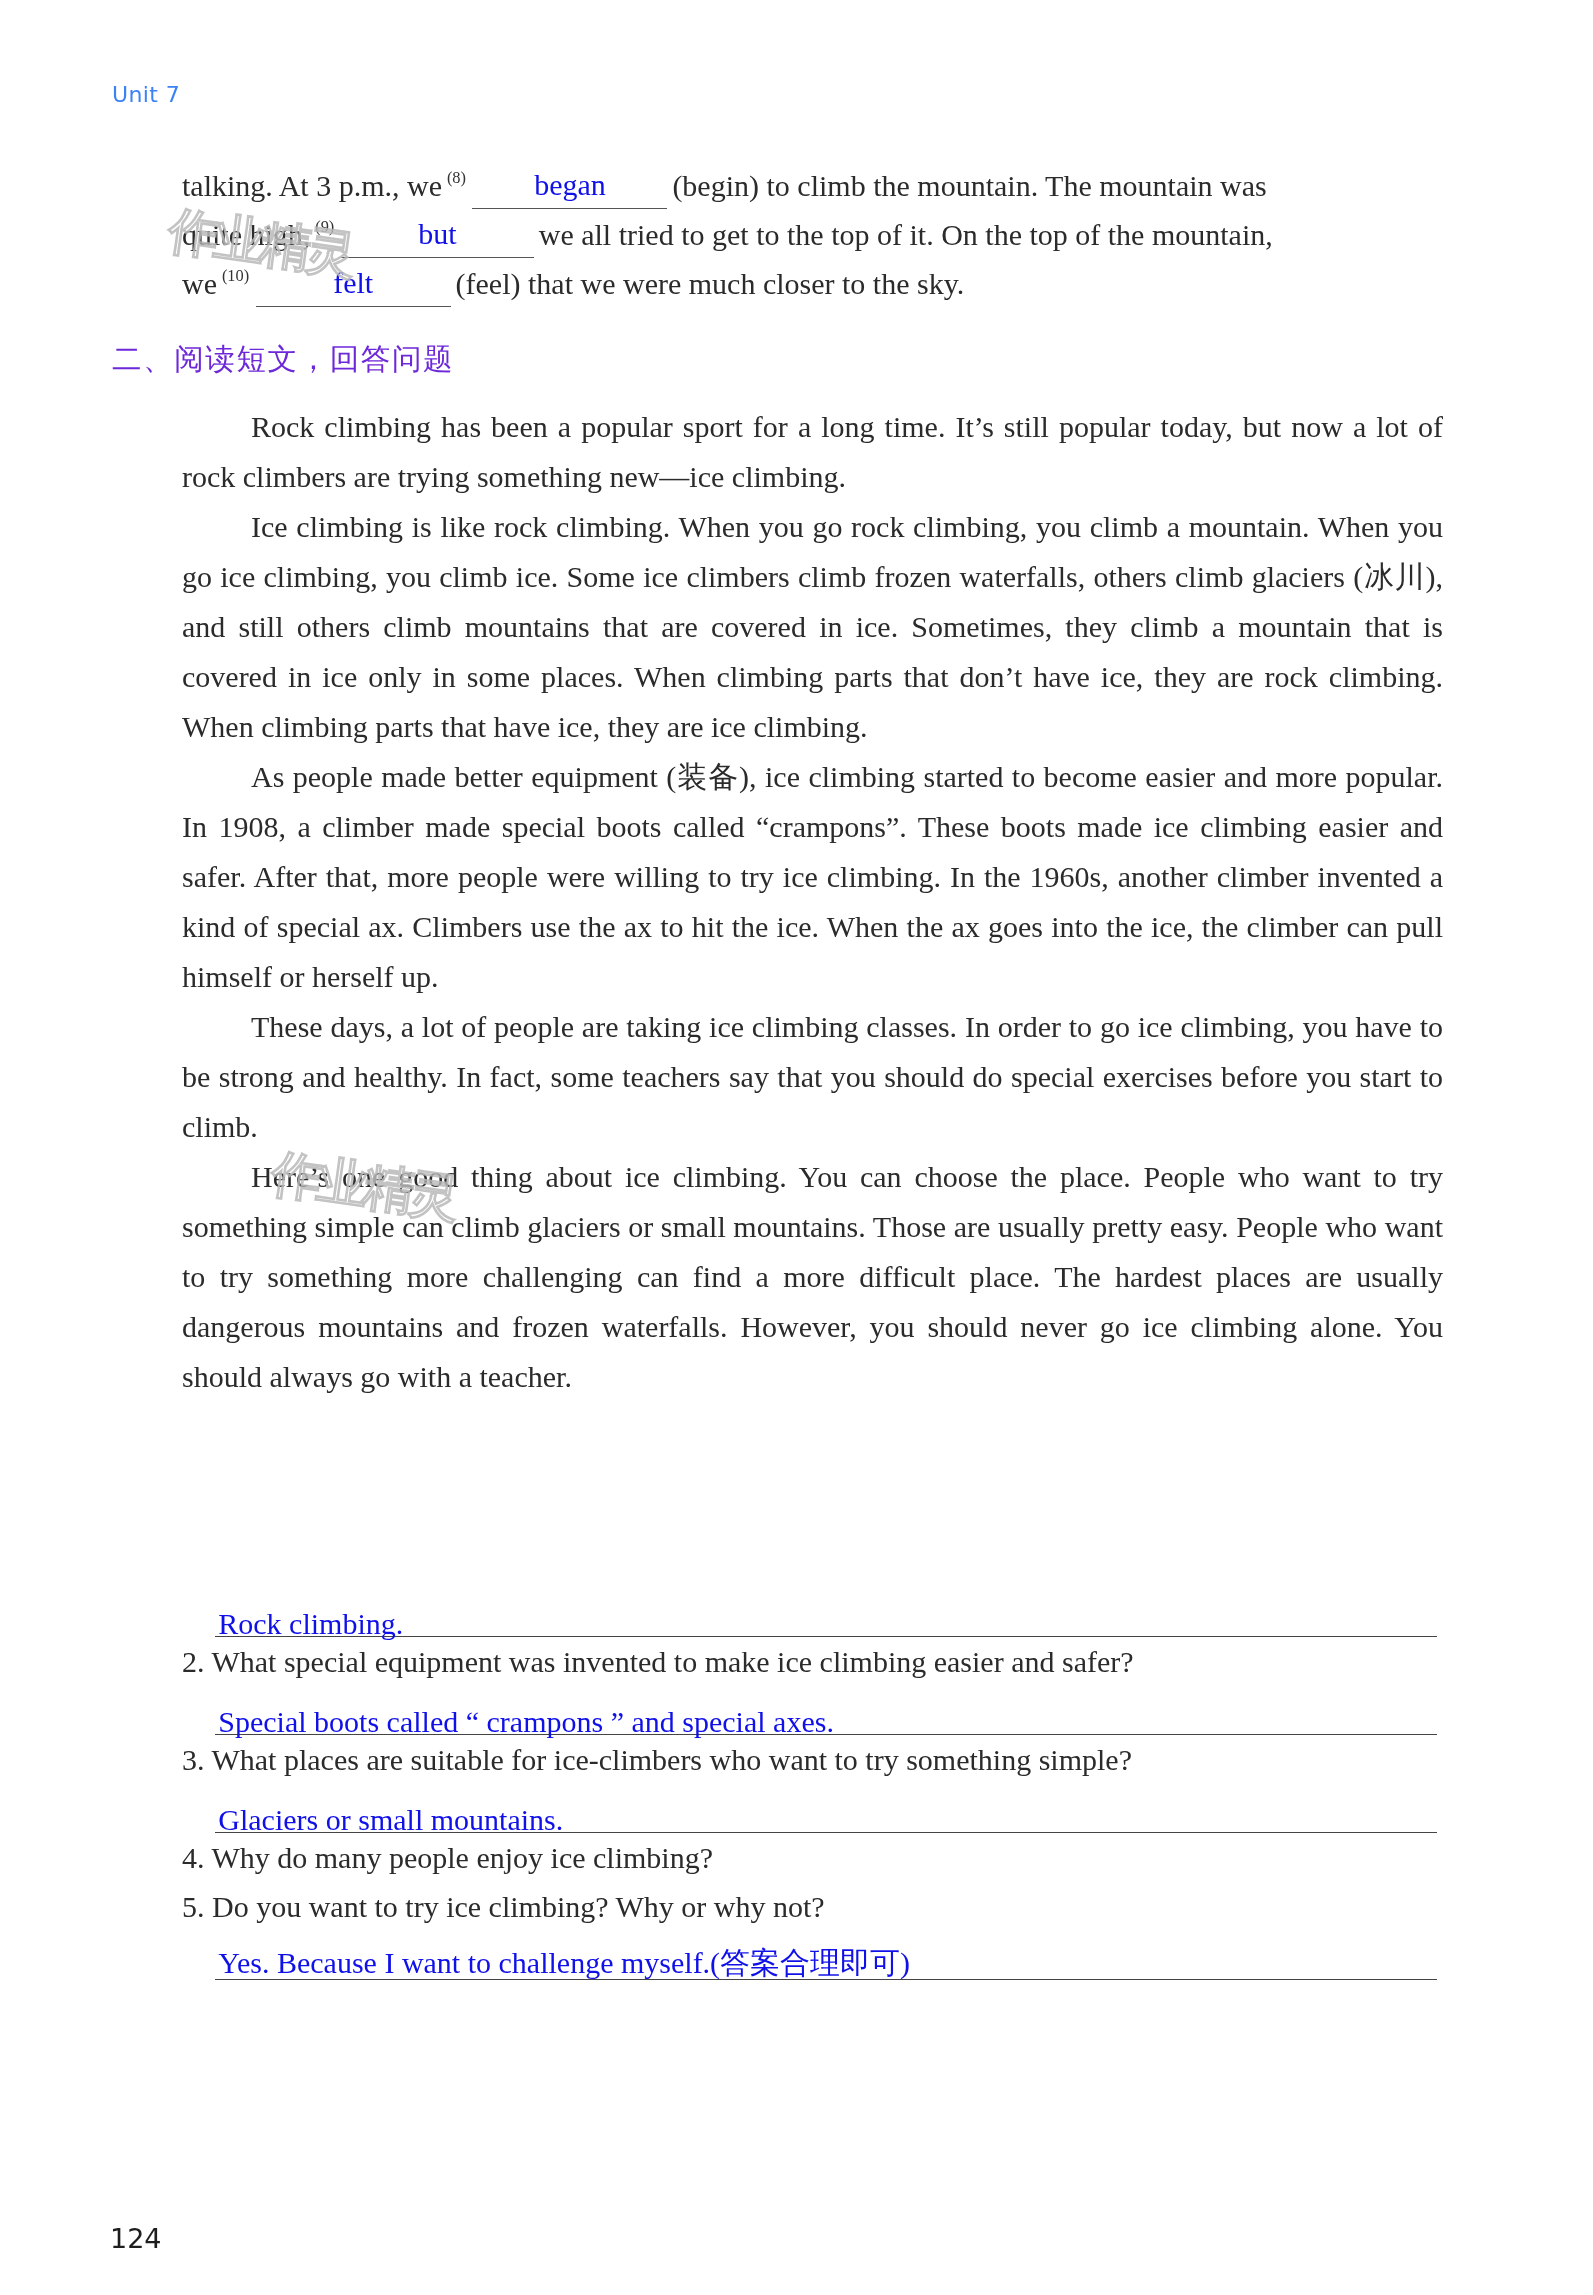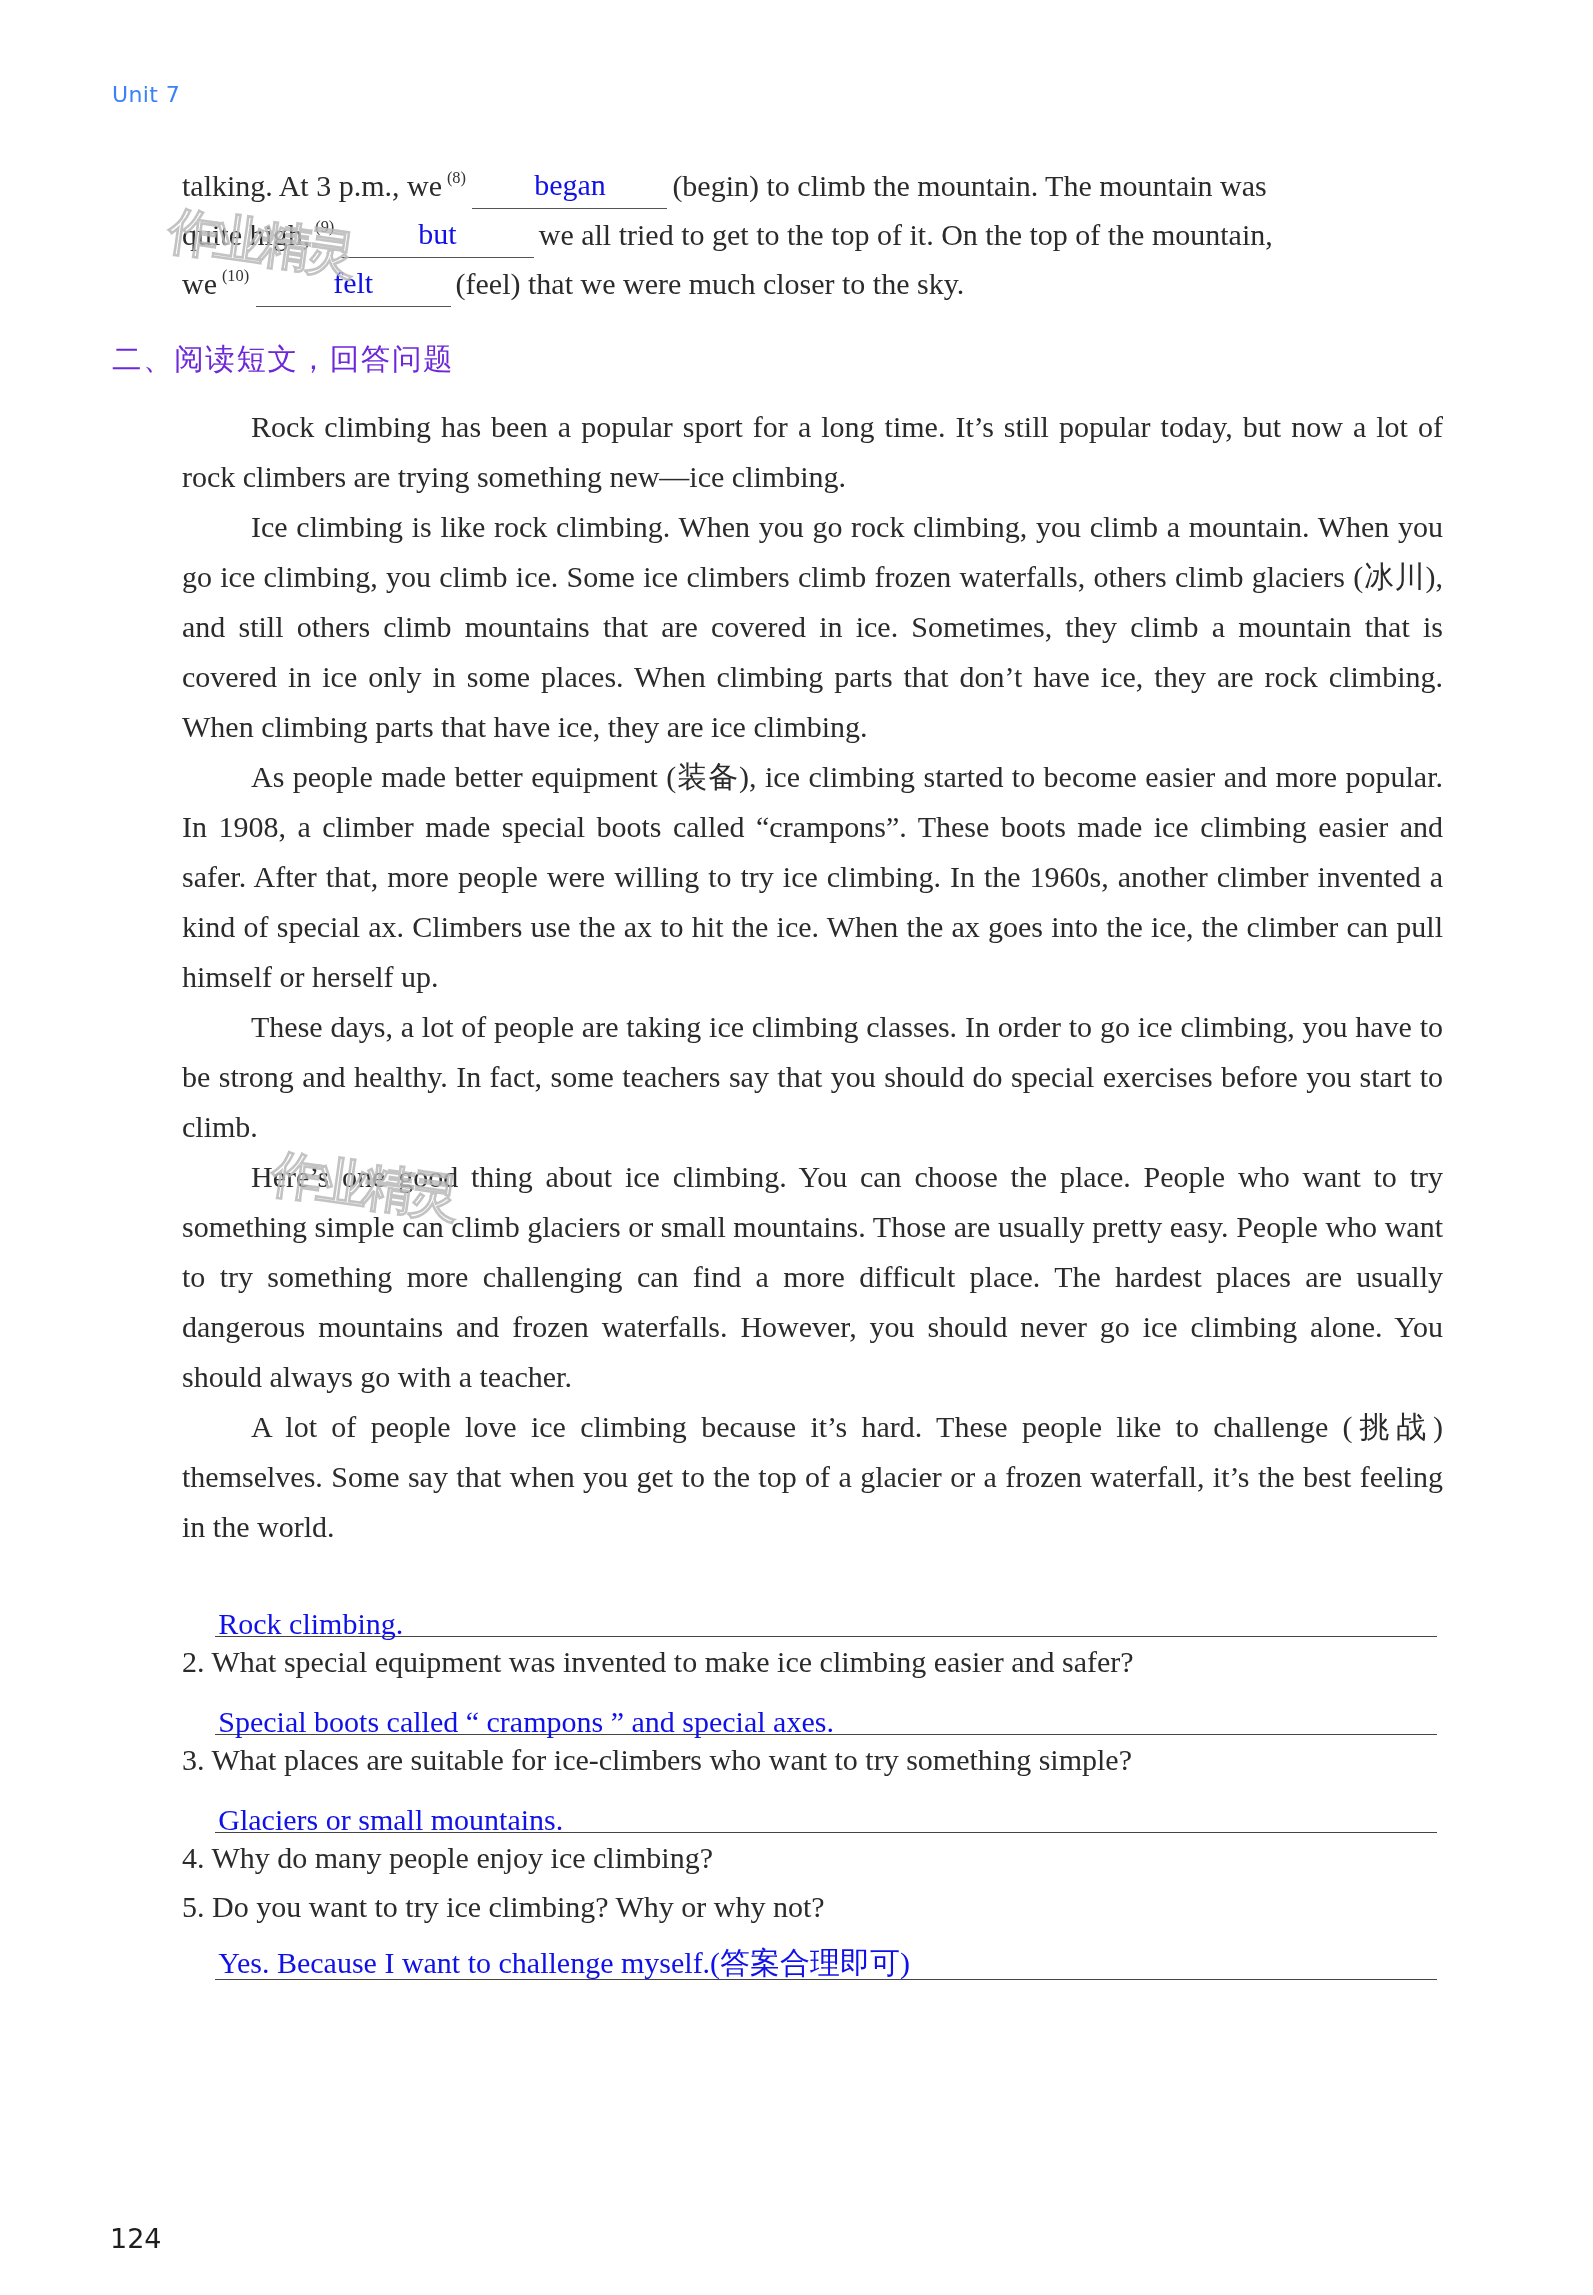--- a/index.html
+++ b/index.html
@@ -44,21 +44,20 @@
 </div>
 
 <div class="heading sans">二、阅读短文，回答问题</div>
 
 <div class="passage serif">
   <p class="para">Rock climbing has been a popular sport for a long time. It’s still popular today, but now a lot of rock climbers are trying something new—ice climbing.</p>
   <p class="para">Ice climbing is like rock climbing. When you go rock climbing, you climb a mountain. When you go ice climbing, you climb ice. Some ice climbers climb frozen waterfalls, others climb glaciers (冰川), and still others climb mountains that are covered in ice. Sometimes, they climb a mountain that is covered in ice only in some places. When climbing parts that don’t have ice, they are rock climbing. When climbing parts that have ice, they are ice climbing.</p>
   <p class="para">As people made better equipment (装备), ice climbing started to become easier and more popular. In 1908, a climber made special boots called “crampons”. These boots made ice climbing easier and safer. After that, more people were willing to try ice climbing. In the 1960s, another climber invented a kind of special ax. Climbers use the ax to hit the ice. When the ax goes into the ice, the climber can pull himself or herself up.</p>
   <p class="para">These days, a lot of people are taking ice climbing classes. In order to go ice climbing, you have to be strong and healthy. In fact, some teachers say that you should do special exercises before you start to climb.</p>
   <p class="para">Here’s one good thing about ice climbing. You can choose the place. People who want to try something simple can climb glaciers or small mountains. Those are usually pretty easy. People who want to try something more challenging can find a more difficult place. The hardest places are usually dangerous mountains and frozen waterfalls. However, you should never go ice climbing alone. You should always go with a teacher.</p>
-  <p class="para">A lot of people love ice climbing because it’s hard. These people like to challenge (挑战) themselves. Some say that when you get to the top of a glacier or a frozen waterfall, it’s the best feeling in the world.</p>
 </div>
 
 <div class="questions serif">
   <div class="a-row">
       <span class="a-text">Rock climbing.</span>
     </div>
   <div class="q">2. What special equipment was invented to make ice climbing easier and safer?</div>
   <div class="a-row">
       <span class="a-text">Special boots called “ crampons ” and special axes.</span>
     </div>

